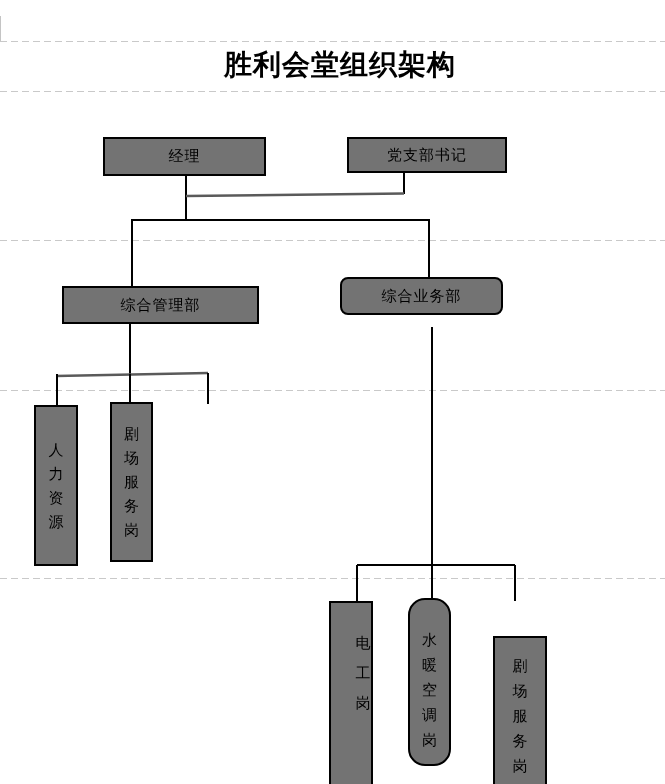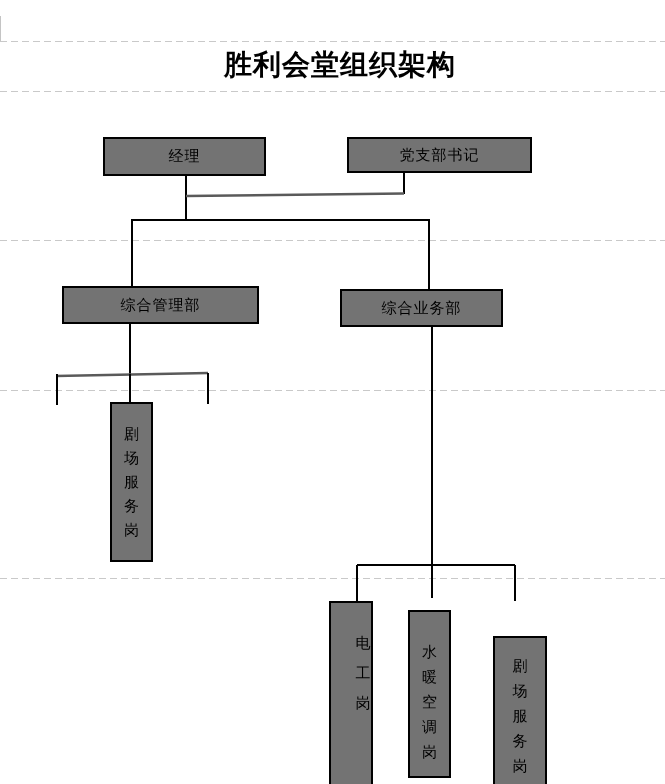--- a/index.html
+++ b/index.html
@@ -33,28 +33,28 @@
     display:flex;align-items:center;justify-content:center;
     font-size:15px;
   }
   .hnode{letter-spacing:1px;}
   .vnode span{
     display:block;width:16px;word-break:break-all;
     text-align:center;line-height:25px;font-size:15px;
   }
   
   .n-manager   {left:103px;top:121px;width:163px;height:39px;}
-  .n-secretary {left:347px;top:121px;width:185px;height:36px;}
+  .n-secretary {left:347px;top:121px;width:160px;height:36px;}
   .n-mgmt      {left:62px; top:270px;width:197px;height:38px;}
-  .n-biz       {left:340px;top:273px;width:163px;height:38px;}
+  .n-biz       {left:340px;top:261px;width:163px;height:38px;border-radius:8px;}
   .n-hr        {left:34px; top:389px;width:44px;height:161px;}
   .n-admin     {left:110px;top:386px;width:43px;height:160px;}
   .n-party     {left:186px;top:388px;width:44px;height:162px;}
   .n-elec      {left:329px;top:585px;width:44px;height:190px;padding-bottom:46px;justify-content:flex-end;}
-  .n-hvac     {left:408px;top:594px;width:43px;height:168px;padding-top:16px;}
+  .n-hvac     {left:408px;top:582px;width:43px;height:168px;padding-top:16px;border-radius:17px;}
   .n-theater   {left:493px;top:620px;width:54px;height:160px;}
   .n-hr span,.n-admin span,.n-party span{line-height:24px;}
   .n-elec span{line-height:30px;}
 </style>
 </head>
 <body>
 
 <div class="page">
 
   <div class="gridline gl-1"></div>
@@ -98,20 +98,23 @@
     <span>党支部书记</span>
   </div>
 
   <div class="node hnode n-mgmt">
     <span>综合管理部</span>
   </div>
   <div class="node hnode n-biz">
     <span>综合业务部</span>
   </div>
 
+  <div class="node vnode n-hr">
+    <span>人力资源</span>
+  </div>
   <div class="node vnode n-admin">
     <span>剧场服务岗</span>
   </div>
 
   <div class="node vnode n-elec">
     <span>电工岗</span>
   </div>
   <div class="node vnode n-hvac">
     <span>水暖空调岗</span>
   </div>

